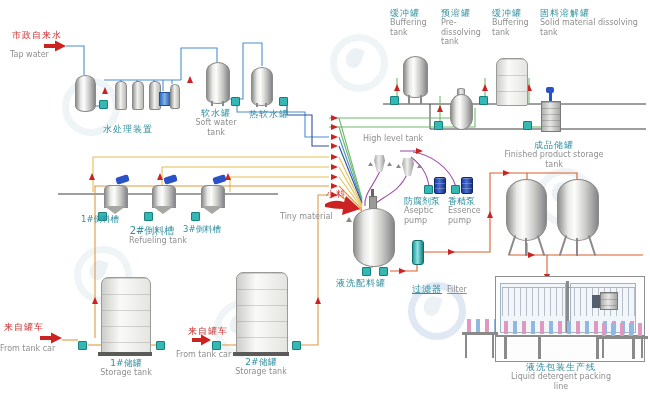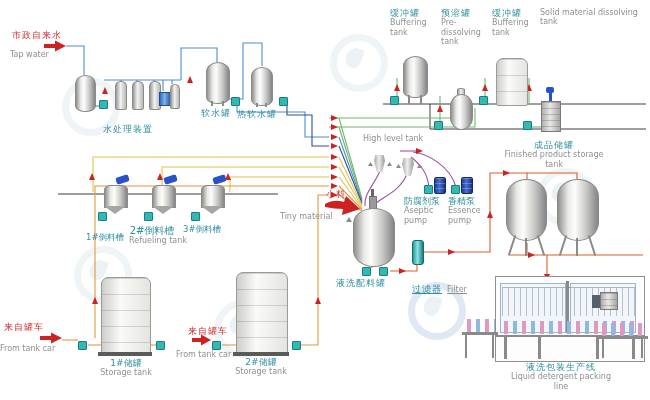--- a/index.html
+++ b/index.html
@@ -295,42 +295,44 @@
   <div class="lbl left" style="left:10px;top:50px;width:64px;">
     <span class="en">Tap water</span>
     </div>
 
   <div class="lbl" style="left:84px;top:124px;width:88px;">
     <span class="zh">水处理装置</span>
     </div>
 
   <div class="lbl" style="left:186px;top:108px;width:60px;">
     <span class="zh">软水罐</span>
-    </div>
-
-  <div class="lbl" style="left:224px;top:109px;width:66px;text-align:center;">
+    <span class="en">Soft water tank</span>
+    </div>
+
+  <div class="lbl" style="left:236px;top:109px;width:66px;text-align:center;">
     <span class="zh">热软水罐</span>
     </div>
 
   <div class="lbl left" style="left:390px;top:8px;width:48px;">
     <span class="zh">缓冲罐</span>
     <span class="en">Buffering tank</span>
     </div>
 
   <div class="lbl left" style="left:441px;top:8px;width:52px;">
     <span class="zh">预溶罐</span>
     <span class="en">Pre-dissolving tank</span>
     </div>
 
   <div class="lbl left" style="left:492px;top:8px;width:48px;">
     <span class="zh">缓冲罐</span>
     <span class="en">Buffering tank</span>
     </div>
 
   <div class="lbl left" style="left:540px;top:8px;width:106px;">
+    <span class="zh">固料溶解罐</span>
     <span class="en">Solid material dissolving tank</span>
     </div>
 
   <div class="lbl left" style="left:363px;top:134px;width:90px;">
     <span class="en">High level tank</span>
     </div>
 
   <div class="lbl left" style="left:326px;top:189px;width:26px;">
     <span class="zh red">小料</span>
     </div>
@@ -341,21 +343,21 @@
   <div class="lbl left" style="left:404px;top:196px;width:40px;">
     <span class="zh" style="letter-spacing:0;">防腐剂泵</span>
     <span class="en">Aseptic pump</span>
     </div>
 
   <div class="lbl left" style="left:448px;top:196px;width:42px;">
     <span class="zh" style="letter-spacing:0;">香精泵</span>
     <span class="en">Essence pump</span>
     </div>
 
-  <div class="lbl" style="left:76px;top:233px;width:48px;text-align:right;">
+  <div class="lbl" style="left:76px;top:215px;width:48px;">
     <span class="zh" style="font-size:8.5px;letter-spacing:0;">1#倒料槽</span>
     </div>
   <div class="lbl" style="left:128px;top:225px;width:48px;">
     <span class="zh" style="font-size:10px;letter-spacing:0;">2#倒料槽</span>
     </div>
   <div class="lbl" style="left:178px;top:225px;width:48px;">
     <span class="zh" style="font-size:8.5px;letter-spacing:0;">3#倒料槽</span>
     </div>
   <div class="lbl" style="left:116px;top:236px;width:84px;">
     <span class="en">Refueling tank</span>

